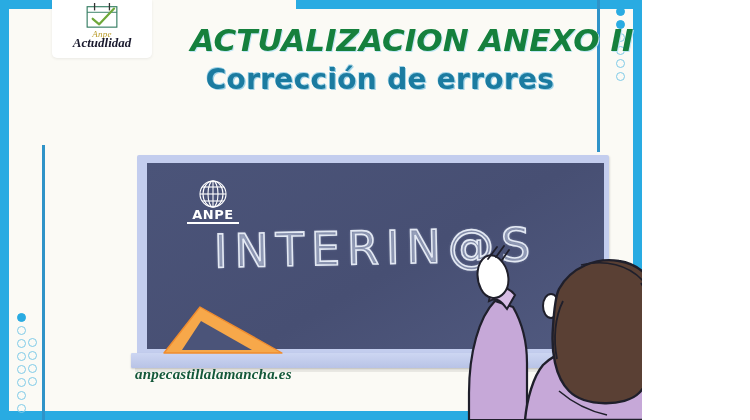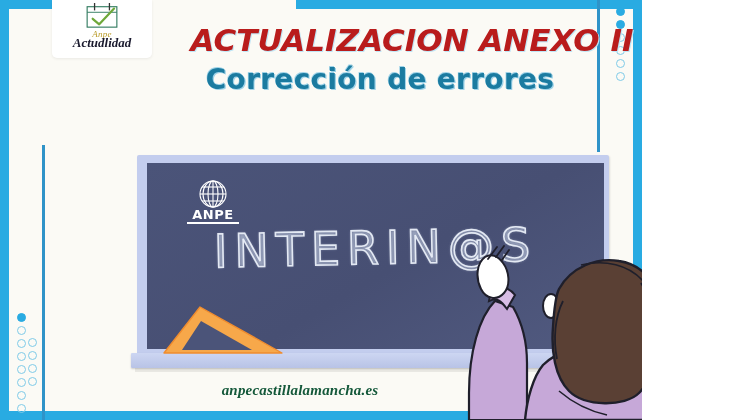--- a/index.html
+++ b/index.html
@@ -53,21 +53,21 @@
     font-family:"Liberation Serif",serif;font-style:italic;font-weight:bold;
     font-size:13px;color:#1a1a2e;line-height:13px;margin-top:-2px;
   }
 
   
   #title-main{
     position:absolute;left:152px;top:22px;width:520px;
     text-align:center;
     font-family:"DejaVu Sans",sans-serif;
     font-weight:bold;font-style:italic;font-size:31px;
-    color:#b91c1c;letter-spacing:0px;white-space:nowrap;
+    color:#15803d;letter-spacing:0px;white-space:nowrap;
     text-shadow:1px 1px 0 #bfe6f6;
   }
   .title-sub{
     position:absolute;width:560px;text-align:center;
     font-family:"DejaVu Sans",sans-serif;
     font-weight:bold;font-size:28px;
     color:#1b7ba0;letter-spacing:0.3px;white-space:nowrap;
     text-shadow:1.2px 1.2px 0 #9fd3e8, -0.6px -0.6px 0 #9fd3e8;
   }
   #title-sub1{left:100px;top:63px;}
@@ -116,21 +116,21 @@
   }
 
   
   #set-square{position:absolute;left:160px;top:305px;width:125px;height:52px;}
 
   
   #person{position:absolute;left:455px;top:243px;width:295px;height:177px;}
 
   
   #site-url{
-    position:absolute;left:135px;top:382px;width:330px;text-align:center;
+    position:absolute;left:135px;top:366px;width:330px;text-align:left;
     font-family:"Liberation Serif",serif;font-style:italic;font-weight:bold;
     font-size:15px;color:#14583a;letter-spacing:.2px;
   }
 </style>
 </head>
 <body>
 
 <div id="poster">
 
   <div class="bar" id="bar-left"></div>

